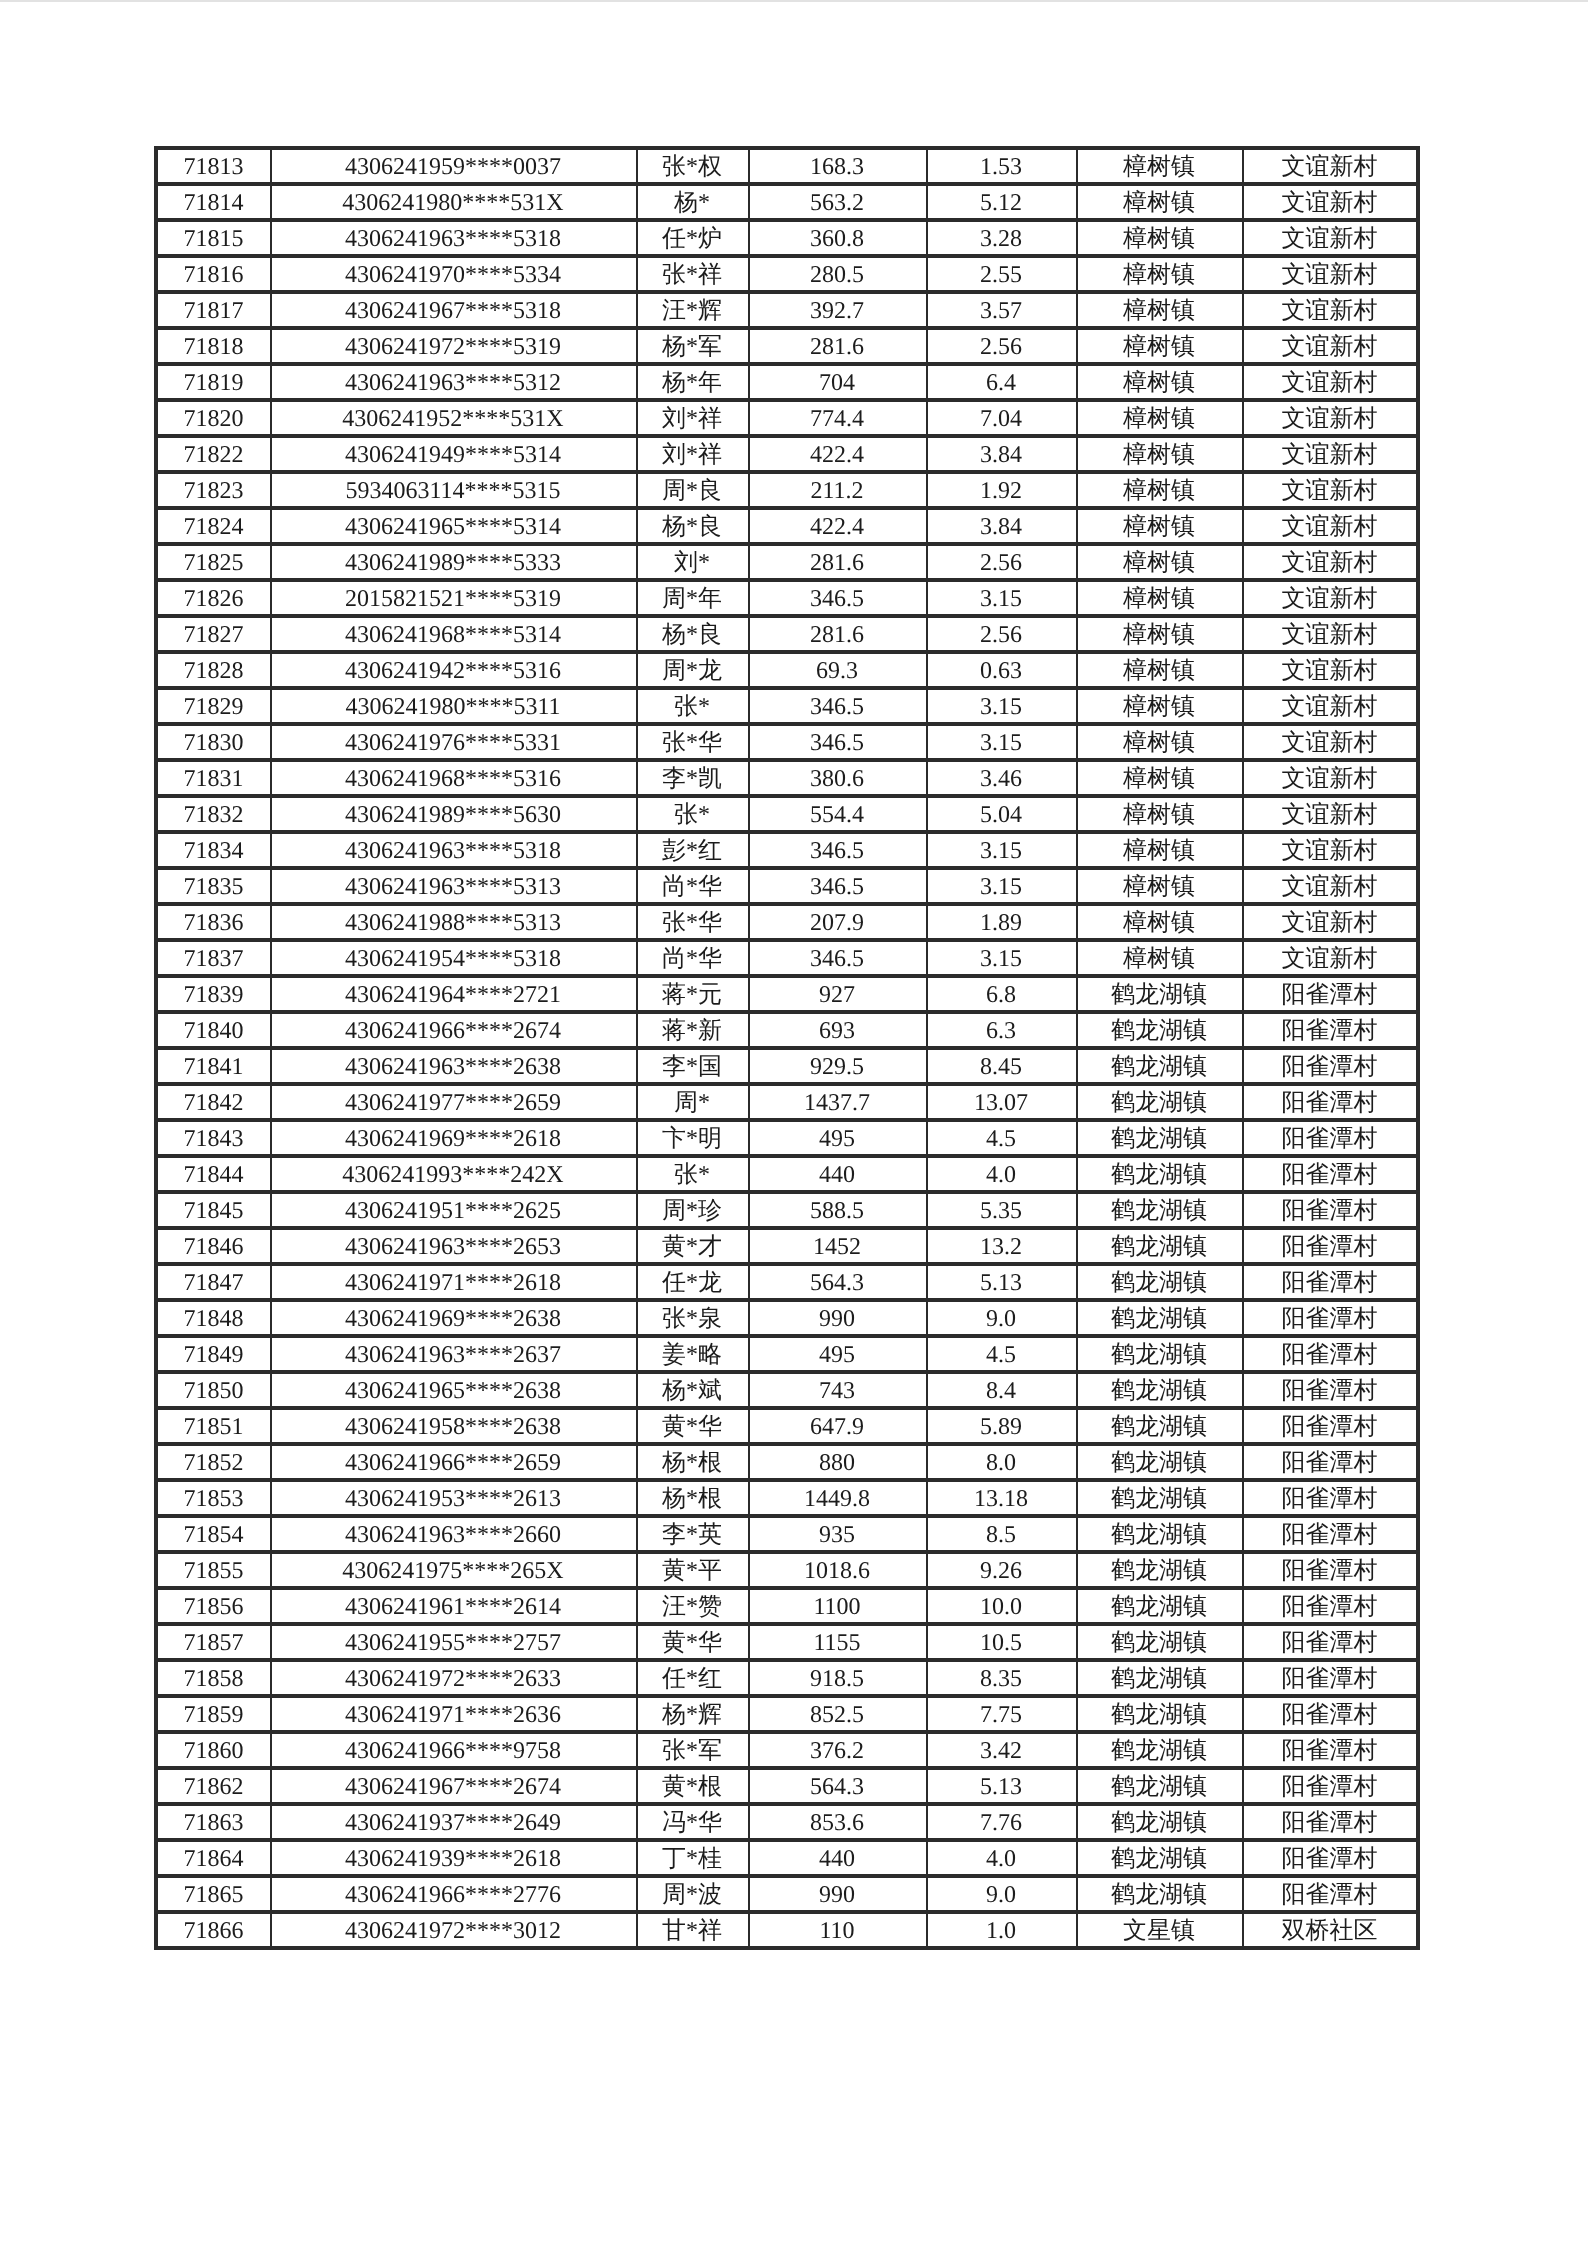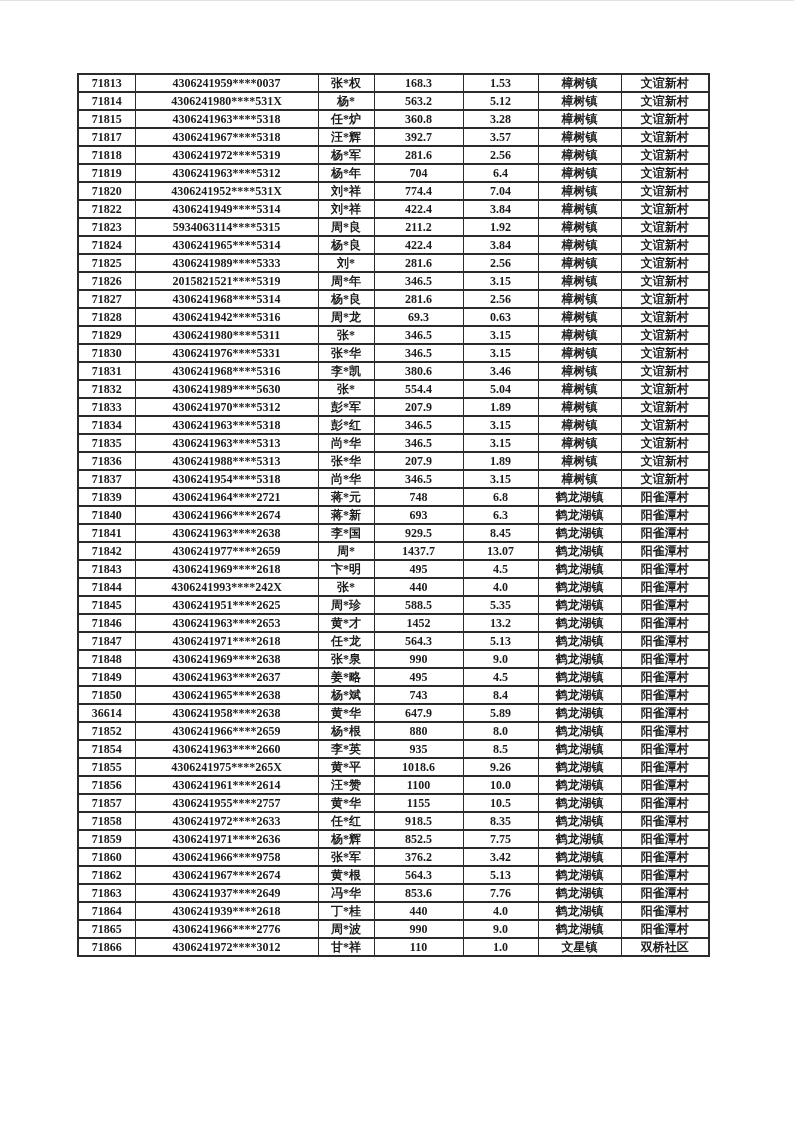--- a/index.html
+++ b/index.html
@@ -13,21 +13,20 @@
     position: relative;
     overflow: hidden;
     font-family: "Liberation Serif", "DejaVu Serif", serif;
     color: #1c1c1c;
   }
   .page {
     position: absolute;
     inset: 0;
     background: #ffffff;
     border-top: 1px solid #e2e2e2;
-    font-weight: bold;
   }
   table.records {
     position: absolute;
     left: 77px;
     top: 72px;
     width: 631px;
     border-collapse: collapse;
     table-layout: fixed;
     border: 2px solid #2b2b2b;
   }
@@ -90,20 +89,29 @@
         <tr>
           <td>71815</td>
           <td>4306241963****5318</td>
           <td>任*炉</td>
           <td>360.8</td>
           <td>3.28</td>
           <td>樟树镇</td>
           <td>文谊新村</td>
         </tr>
         <tr>
+          <td>71816</td>
+          <td>4306241970****5334</td>
+          <td>张*祥</td>
+          <td>280.5</td>
+          <td>2.55</td>
+          <td>樟树镇</td>
+          <td>文谊新村</td>
+        </tr>
+        <tr>
           <td>71817</td>
           <td>4306241967****5318</td>
           <td>汪*辉</td>
           <td>392.7</td>
           <td>3.57</td>
           <td>樟树镇</td>
           <td>文谊新村</td>
         </tr>
         <tr>
           <td>71818</td>
@@ -225,29 +233,20 @@
         <tr>
           <td>71832</td>
           <td>4306241989****5630</td>
           <td>张*</td>
           <td>554.4</td>
           <td>5.04</td>
           <td>樟树镇</td>
           <td>文谊新村</td>
         </tr>
         <tr>
-          <td>71833</td>
-          <td>4306241970****5312</td>
-          <td>彭*军</td>
-          <td>207.9</td>
-          <td>1.89</td>
-          <td>樟树镇</td>
-          <td>文谊新村</td>
-        </tr>
-        <tr>
           <td>71834</td>
           <td>4306241963****5318</td>
           <td>彭*红</td>
           <td>346.5</td>
           <td>3.15</td>
           <td>樟树镇</td>
           <td>文谊新村</td>
         </tr>
         <tr>
           <td>71835</td>
@@ -273,21 +272,21 @@
           <td>尚*华</td>
           <td>346.5</td>
           <td>3.15</td>
           <td>樟树镇</td>
           <td>文谊新村</td>
         </tr>
         <tr>
           <td>71839</td>
           <td>4306241964****2721</td>
           <td>蒋*元</td>
-          <td>748</td>
+          <td>927</td>
           <td>6.8</td>
           <td>鹤龙湖镇</td>
           <td>阳雀潭村</td>
         </tr>
         <tr>
           <td>71840</td>
           <td>4306241966****2674</td>
           <td>蒋*新</td>
           <td>693</td>
           <td>6.3</td>
@@ -378,34 +377,43 @@
         <tr>
           <td>71850</td>
           <td>4306241965****2638</td>
           <td>杨*斌</td>
           <td>743</td>
           <td>8.4</td>
           <td>鹤龙湖镇</td>
           <td>阳雀潭村</td>
         </tr>
         <tr>
-          <td>36614</td>
+          <td>71851</td>
           <td>4306241958****2638</td>
           <td>黄*华</td>
           <td>647.9</td>
           <td>5.89</td>
           <td>鹤龙湖镇</td>
           <td>阳雀潭村</td>
         </tr>
         <tr>
           <td>71852</td>
           <td>4306241966****2659</td>
           <td>杨*根</td>
           <td>880</td>
           <td>8.0</td>
+          <td>鹤龙湖镇</td>
+          <td>阳雀潭村</td>
+        </tr>
+        <tr>
+          <td>71853</td>
+          <td>4306241953****2613</td>
+          <td>杨*根</td>
+          <td>1449.8</td>
+          <td>13.18</td>
           <td>鹤龙湖镇</td>
           <td>阳雀潭村</td>
         </tr>
         <tr>
           <td>71854</td>
           <td>4306241963****2660</td>
           <td>李*英</td>
           <td>935</td>
           <td>8.5</td>
           <td>鹤龙湖镇</td>

